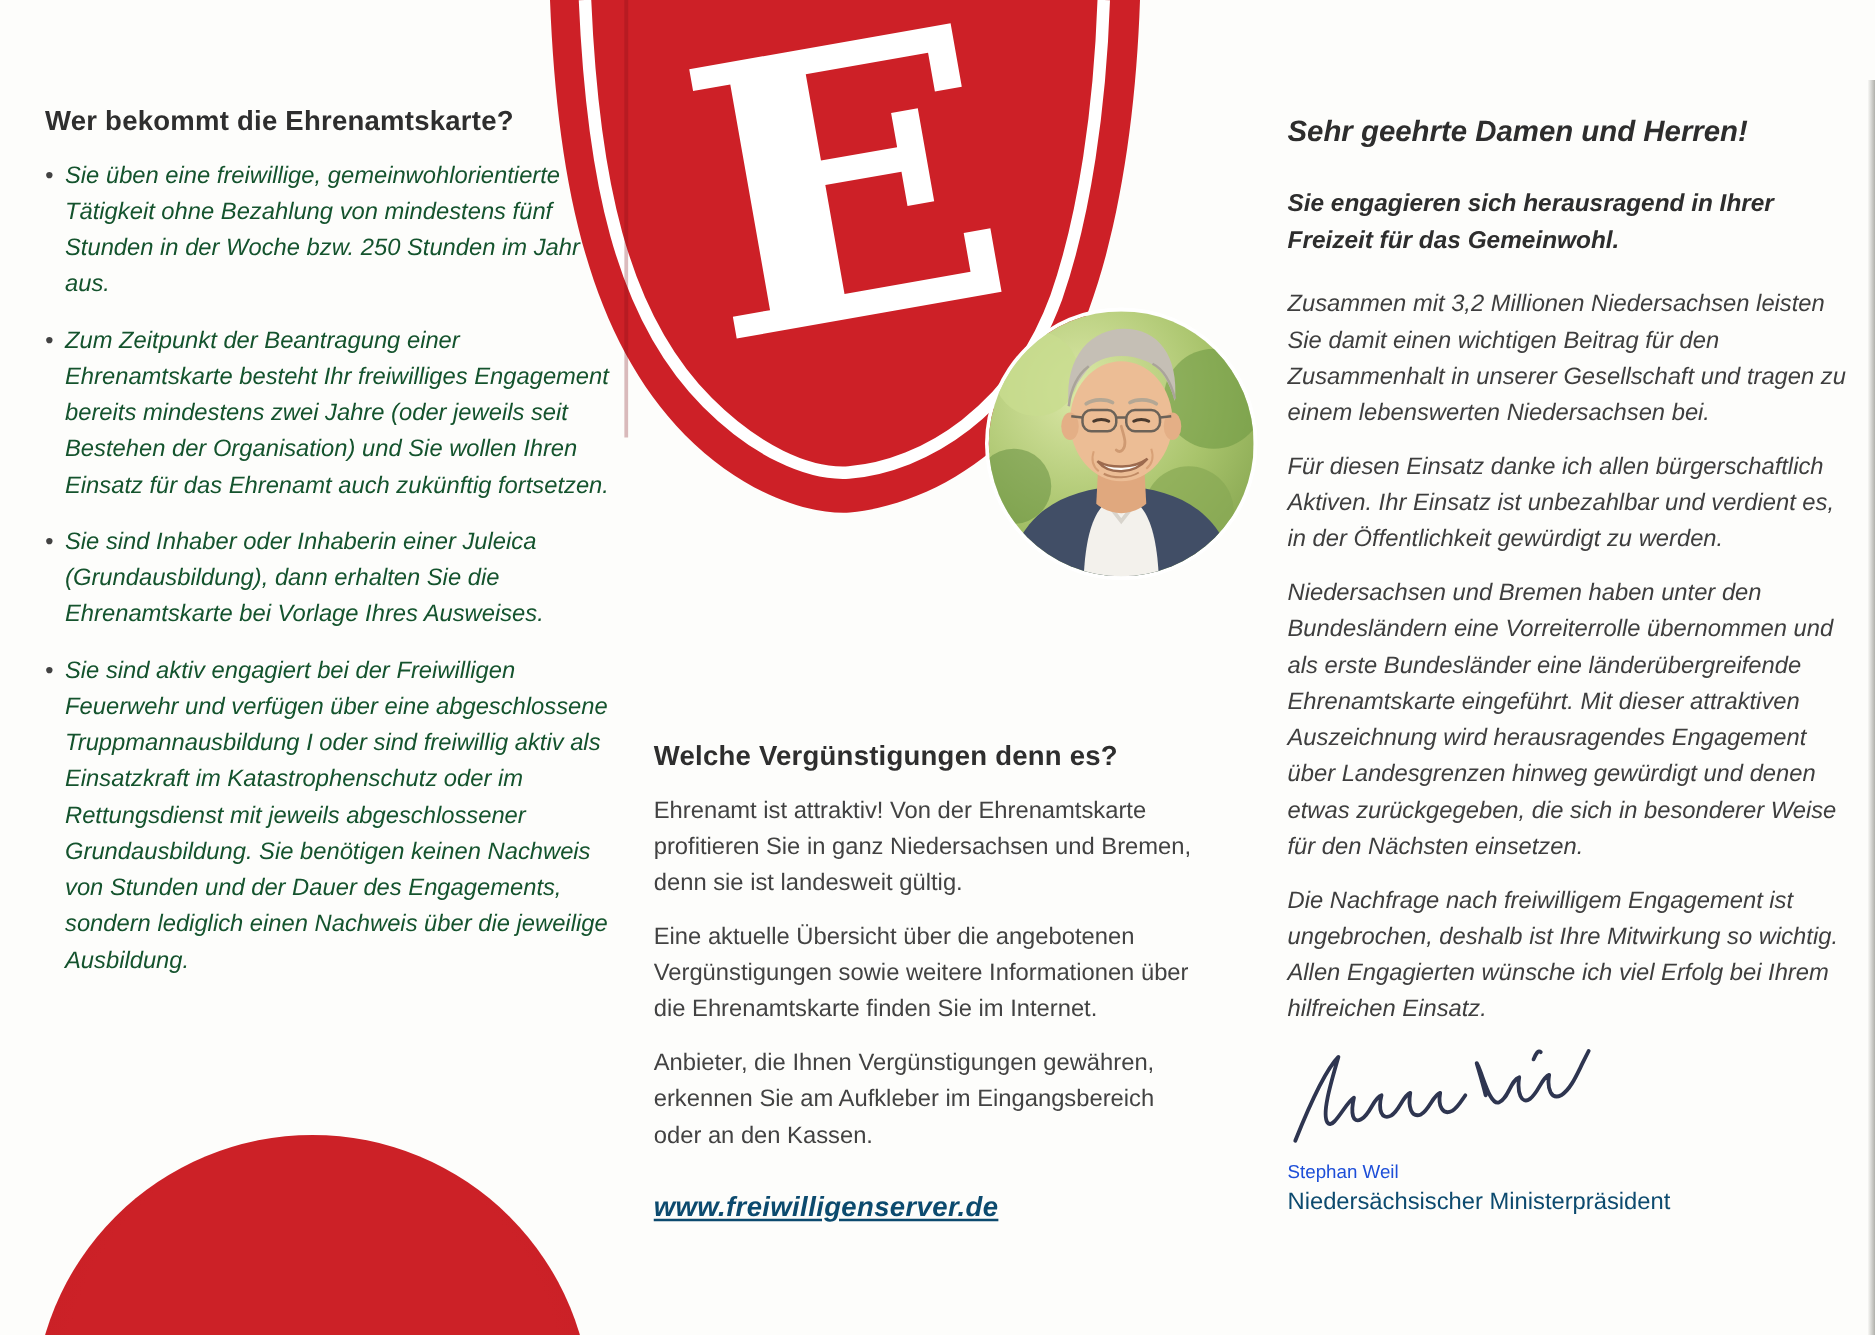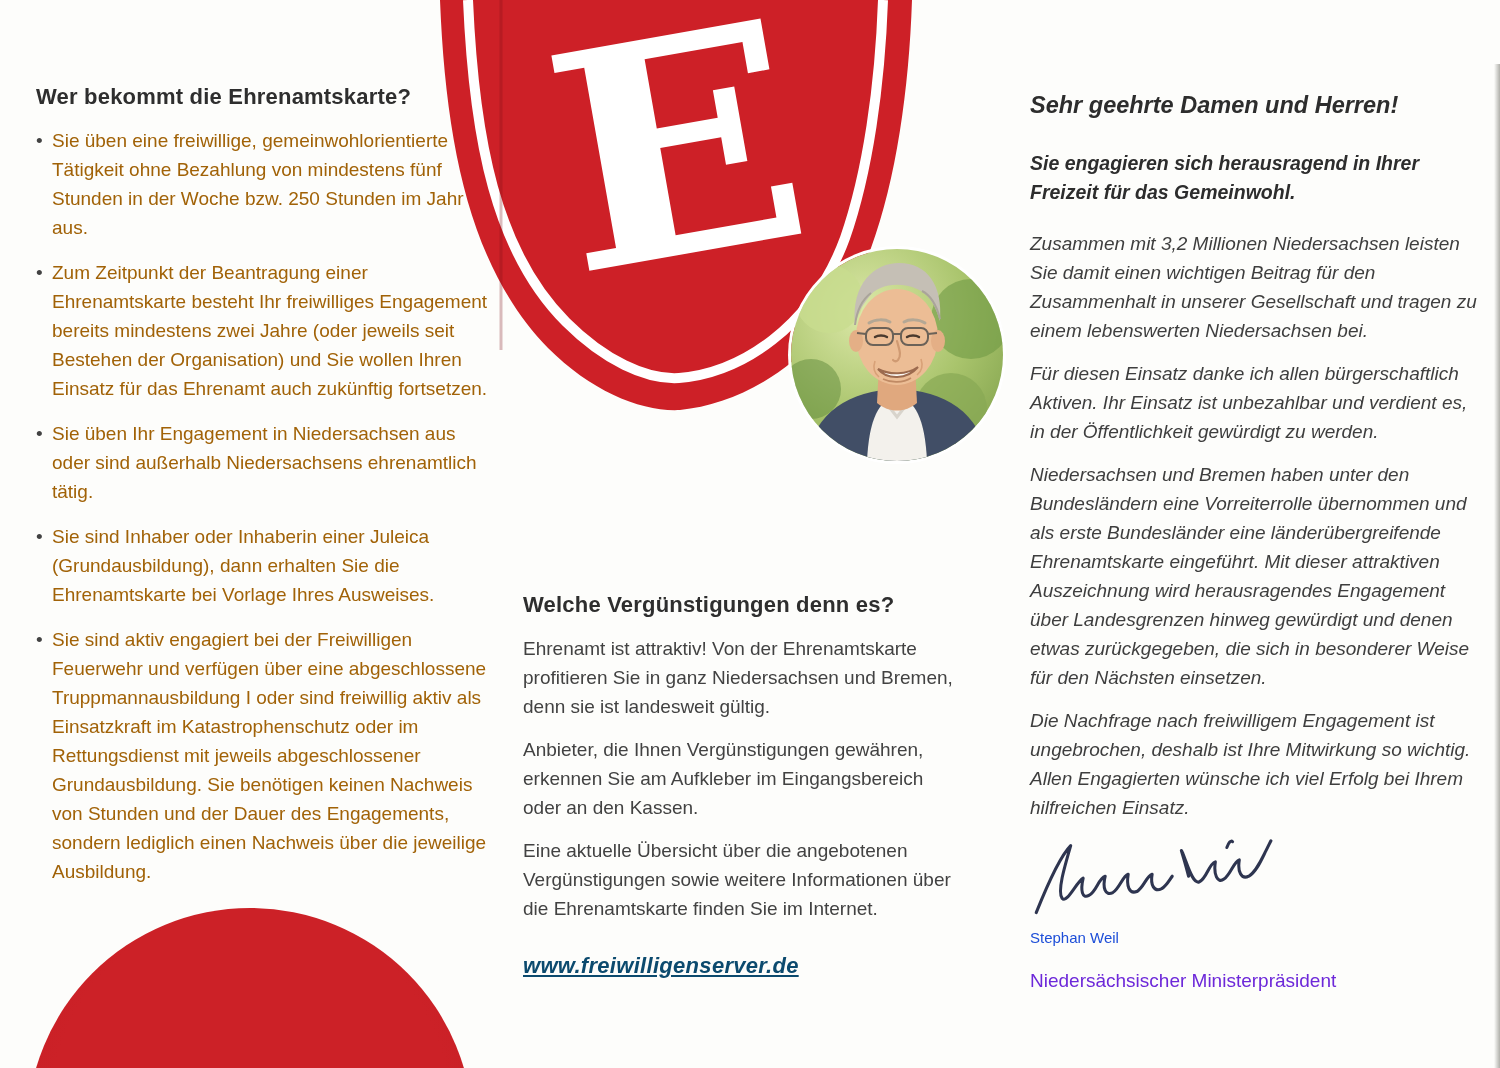--- a/index.html
+++ b/index.html
@@ -34,21 +34,21 @@
 
   
   .col-left { position:absolute; left:36px; top:84px; width:460px; }
   .col-head {
     font-size:22px; font-weight:bold; color:#2e2e2e;
     margin:0 0 16px 0; letter-spacing:.2px;
   }
   ul.bullets { list-style:none; margin:0; padding:0; }
   ul.bullets li {
     position:relative; padding-left:16px; margin:0 0 16px 0;
-    font-size:19px; line-height:29px; color:#a16207;
+    font-size:19px; line-height:29px; color:#14532d;font-style:italic;
   }
   ul.bullets li::before { content:"•"; position:absolute; left:0; top:0; color:#424242; }
 
   
   .col-mid { position:absolute; left:523px; top:592px; width:430px; }
   .col-mid p { margin:0 0 14px 0; font-size:19px; line-height:29px; color:#424242; }
   .website {
     margin-top:30px; font-size:22px; font-weight:bold; font-style:italic;
     color:#0c4a6e; letter-spacing:.3px;text-decoration:underline;
   }
@@ -62,21 +62,21 @@
   .subheading {
     font-size:19.5px; font-weight:bold; font-style:italic;
     line-height:29px; color:#2d2d2d; margin:16px 0 22px 0;
   }
   .col-right p.body {
     font-style:italic; font-size:19px; line-height:29px;
     color:#3e3e3e; margin:0 0 14px 0;
   }
   .sig-svg { display:block; margin:6px 0 2px 0; }
   .sig-name { font-size:15px; font-weight:normal; color:#1d4ed8; margin-top:2px; }
-  .sig-title { font-size:19px; color:#6d28d9; margin-top:24px; }
+  .sig-title { font-size:19px; color:#0c4a6e; margin-top:5px; }
 </style>
 </head>
 <body>
 
 <div class="page">
 
   <svg class="badge" viewBox="0 0 492 432" aria-hidden="true">
     <path d="M12,0 C18,150 44,270 120,348 C164,392 214,412 252,410 C324,403 406,350 443,248 C468,180 481,90 484,0 Z" fill="#cd2027"></path>
     <path d="M40,0 C46,140 68,252 138,322 C176,360 218,380 251,378 C312,373 384,328 417,238 C440,172 452,85 455,0" fill="none" stroke="#ffffff" stroke-width="10"></path>
     <line x1="73" y1="0" x2="73" y2="350" stroke="#7e1016" stroke-opacity="0.28" stroke-width="3"></line>
@@ -133,31 +133,30 @@
     </svg>
   </div>
 
   <div class="red-circle"></div>
 
   <section class="col-left">
     <h2 class="col-head">Wer bekommt die Ehrenamtskarte?</h2>
     <ul class="bullets">
       <li>Sie üben eine freiwillige, gemeinwohlorientierte Tätigkeit ohne Bezahlung von mindestens fünf Stunden in der Woche bzw. 250 Stunden im Jahr aus.</li>
       <li>Zum Zeitpunkt der Beantragung einer Ehrenamtskarte besteht Ihr freiwilliges Engagement bereits mindestens zwei Jahre (oder jeweils seit Bestehen der Organisation) und Sie wollen Ihren Einsatz für das Ehrenamt auch zukünftig fortsetzen.</li>
-      <li>Sie üben Ihr Engagement in Niedersachsen aus oder sind außerhalb Niedersachsens ehrenamtlich tätig.</li>
       <li>Sie sind Inhaber oder Inhaberin einer Juleica (Grundausbildung), dann erhalten Sie die Ehrenamtskarte bei Vorlage Ihres Ausweises.</li>
       <li>Sie sind aktiv engagiert bei der Freiwilligen Feuerwehr und verfügen über eine abgeschlossene Truppmannausbildung I oder sind freiwillig aktiv als Einsatzkraft im Katastrophenschutz oder im Rettungsdienst mit jeweils abgeschlossener Grundausbildung. Sie benötigen keinen Nachweis von Stunden und der Dauer des Engagements, sondern lediglich einen Nachweis über die jeweilige Ausbildung.</li>
     </ul>
   </section>
 
   <section class="col-mid">
     <h2 class="col-head">Welche Vergünstigungen denn es?</h2>
     <p>Ehrenamt ist attraktiv! Von der Ehrenamtskarte profitieren Sie in ganz Niedersachsen und Bremen, denn sie ist landesweit gültig.</p>
+    <p>Eine aktuelle Übersicht über die angebotenen Vergünstigungen sowie weitere Informationen über die Ehrenamtskarte finden Sie im Internet.</p>
     <p>Anbieter, die Ihnen Vergünstigungen gewähren, erkennen Sie am Aufkleber im Eingangsbereich oder an den Kassen.</p>
-    <p>Eine aktuelle Übersicht über die angebotenen Vergünstigungen sowie weitere Informationen über die Ehrenamtskarte finden Sie im Internet.</p>
     <div class="website">www.freiwilligenserver.de</div>
   </section>
 
   <section class="col-right">
     <h1 class="salutation">Sehr geehrte Damen und Herren!</h1>
     <h3 class="subheading">Sie engagieren sich herausragend in Ihrer Freizeit für das Gemeinwohl.</h3>
     <p class="body">Zusammen mit 3,2 Millionen Niedersachsen leisten Sie damit einen wichtigen Beitrag für den Zusammenhalt in unserer Gesellschaft und tragen zu einem lebenswerten Niedersachsen bei.</p>
     <p class="body">Für diesen Einsatz danke ich allen bürgerschaftlich Aktiven. Ihr Einsatz ist unbezahlbar und verdient es, in der Öffentlichkeit gewürdigt zu werden.</p>
     <p class="body">Niedersachsen und Bremen haben unter den Bundesländern eine Vorreiterrolle übernommen und als erste Bundesländer eine länderübergreifende Ehrenamtskarte eingeführt. Mit dieser attraktiven Auszeichnung wird herausragendes Engagement über Landesgrenzen hinweg gewürdigt und denen etwas zurückgegeben, die sich in besonderer Weise für den Nächsten einsetzen.</p>
     <p class="body">Die Nachfrage nach freiwilligem Engagement ist ungebrochen, deshalb ist Ihre Mitwirkung so wichtig. Allen Engagierten wünsche ich viel Erfolg bei Ihrem hilfreichen Einsatz.</p>

